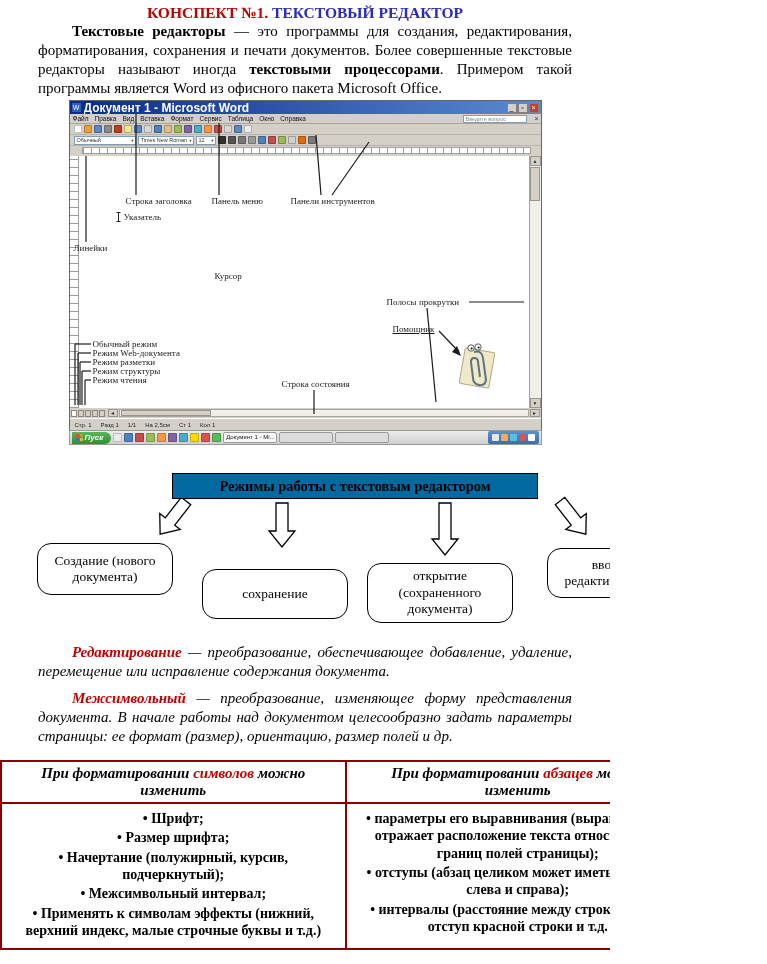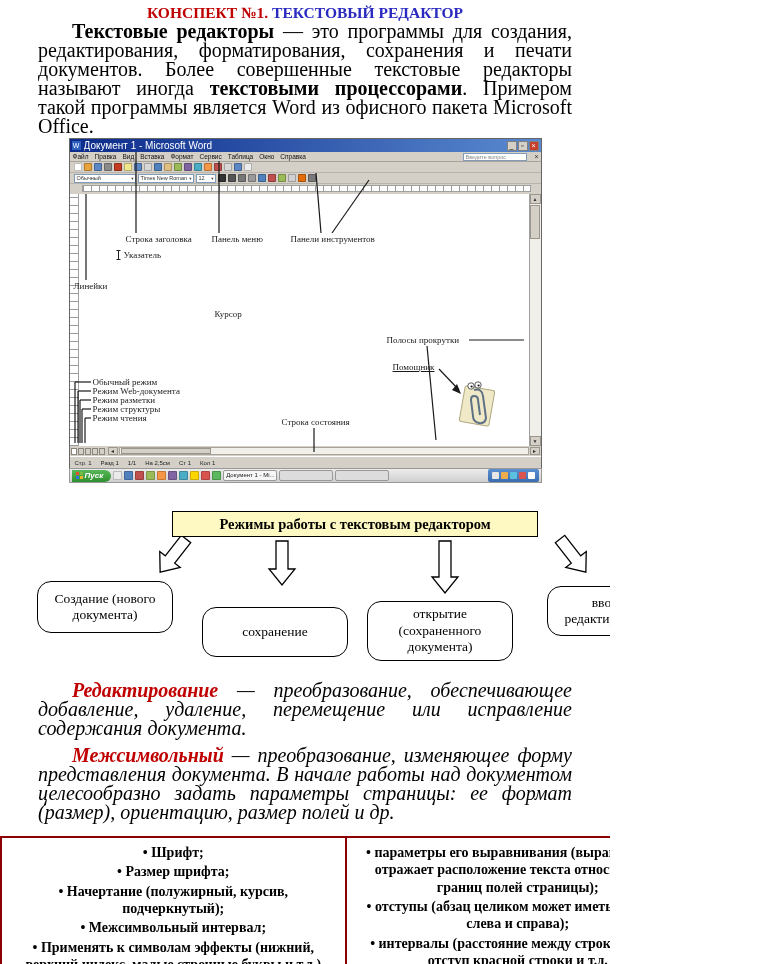--- a/index.html
+++ b/index.html
@@ -2,34 +2,34 @@
 <html><head>
 <meta charset="utf-8">
 <style>
   * { box-sizing: border-box; margin: 0; padding: 0; }
   body { width: 767px; margin: 0; background: #fff; }
   .page { width: 610px; height: 964px; position: relative; overflow: hidden;
           font-family: "Liberation Serif", serif; color: #000; background: #fff; }
   .title { text-align: center; padding-top: 4px; font-weight: bold; font-size: 15.5px; }
   .red  { color: #c00000; }
   .blue { color: #2a2ac0; }
-  p.body { font-size: 20px; line-height: 19px; text-align: justify; text-indent: 34px; margin: 0 38px; }
+  p.body { font-size: 15px; line-height: 19px; text-align: justify; text-indent: 34px; margin: 0 38px; }
   p.ital { font-style: italic; margin-top: 8px; }
   p.ital .lead { color: #c00000; font-weight: bold; }
 
   
   .shot { position: relative; width: 473px; height: 345px; margin: 2px auto 0;
           font-family: "Liberation Sans", sans-serif; }
   .win { position: absolute; left: 0; top: 0; right: 0; bottom: 15px;
          background: #d4d0c8; border: 1px solid #666; }
   .titlebar { height: 13px; background: linear-gradient(90deg,#0b2a8a,#5a8ad0);
               display: flex; align-items: center; gap: 3px; padding: 0 2px; }
   .appicon { width: 9px; height: 9px; background: #2b5fbf; color: #fff; font-size: 7px;
              line-height: 9px; text-align: center; display: inline-block; }
-  .tbtitle { color: #fff; font-size: 10px; font-weight: normal; flex: 1; white-space: nowrap; overflow: hidden; }
+  .tbtitle { color: #fff; font-size: 12px; font-weight: bold; flex: 1; white-space: nowrap; overflow: hidden; }
   .wbtns { display: flex; gap: 1px; }
   .wbtn { width: 10px; height: 10px; background: #d4d0c8; border: 1px solid #808080;
           font-size: 7px; line-height: 8px; text-align: center; color: #000; }
   .wbtn.close { background: #c8402c; color: #fff; }
   .menubar { height: 10px; background: #d4d0c8; border-bottom: 1px solid #a8a49c;
              display: flex; align-items: center; padding: 0 3px; position: relative; }
   .menuitems { display: flex; gap: 6px; }
   .mi { font-size: 6.5px; color: #111; white-space: nowrap; }
   .askbox { position: absolute; right: 14px; top: 1px; width: 64px; height: 8px;
             background: #fff; border: 1px solid #7f9db9; font-size: 5.5px; color: #888;
@@ -100,21 +100,21 @@
   #co-m1 { left: 24px; top: 239px; } #co-m2 { left: 24px; top: 248px; }
   #co-m3 { left: 24px; top: 257px; } #co-m4 { left: 24px; top: 266px; }
   #co-m5 { left: 24px; top: 275px; }
   #co-status { left: 213px; top: 279px; }
 
   
   .flow { position: relative; width: 691px; height: 162px; margin: 28px auto 0; }
   .farrows { position: absolute; left: 0; top: 0; }
   .flow-root { position: absolute; left: 172px; top: 0; width: 366px; height: 26px;
                border: 1.6px solid #000; display: flex; align-items: center; justify-content: center;
-               font-weight: bold; font-size: 14.5px; background: #fef9c3; }
+               font-weight: bold; font-size: 14.5px; background: #0369a1; }
   .fnode { position: absolute; border: 1.4px solid #000; border-radius: 14px; background: #fff;
            display: flex; align-items: center; justify-content: center; text-align: center;
            font-size: 13.5px; line-height: 1.22; padding: 2px 8px; }
   #fn1 { left: 37px;  top: 70px; width: 136px; height: 52px; }
   #fn2 { left: 202px; top: 96px; width: 146px; height: 50px; }
   #fn3 { left: 367px; top: 90px; width: 146px; height: 60px; }
   #fn4 { left: 547px; top: 75px; width: 126px; height: 50px; }
 
   
   .tbl { width: 691px; margin: 14px auto 0; border-collapse: collapse; table-layout: fixed; }
@@ -354,20 +354,24 @@
     <div class="fnode" id="fn3">открытие (сохраненного документа)</div>
     <div class="fnode" id="fn4">ввод и редактирование</div>
   </div>
 
   <p class="body ital"><span class="lead">Редактирование</span><span> — преобразование, обеспечивающее добавление, удаление, перемещение или исправление содержания документа.</span></p>
 
   <p class="body ital"><span class="lead">Межсимвольный</span><span> — преобразование, изменяющее форму представления документа. В начале работы над документом целесообразно задать параметры страницы: ее формат (размер), ориентацию, размер полей и др.</span></p>
 
   <table class="tbl">
     <tbody>
+        <tr>
+      <th><span>При форматировании </span><span class="hred">символов</span><span> можно изменить</span></th>
+      <th><span>При форматировании </span><span class="hred">абзацев</span><span> можно изменить</span></th>
+    </tr>
     <tr>
       <td>
             <div class="bitem">Шрифт;</div>
             <div class="bitem">Размер шрифта;</div>
             <div class="bitem">Начертание (полужирный, курсив, подчеркнутый);</div>
             <div class="bitem">Межсимвольный интервал;</div>
             <div class="bitem">Применять к символам эффекты (нижний, верхний индекс, малые строчные буквы и т.д.)</div>
           </td>
       <td>
             <div class="bitem">параметры его выравнивания (выравнивание отражает расположение текста относительно границ полей страницы);</div>

